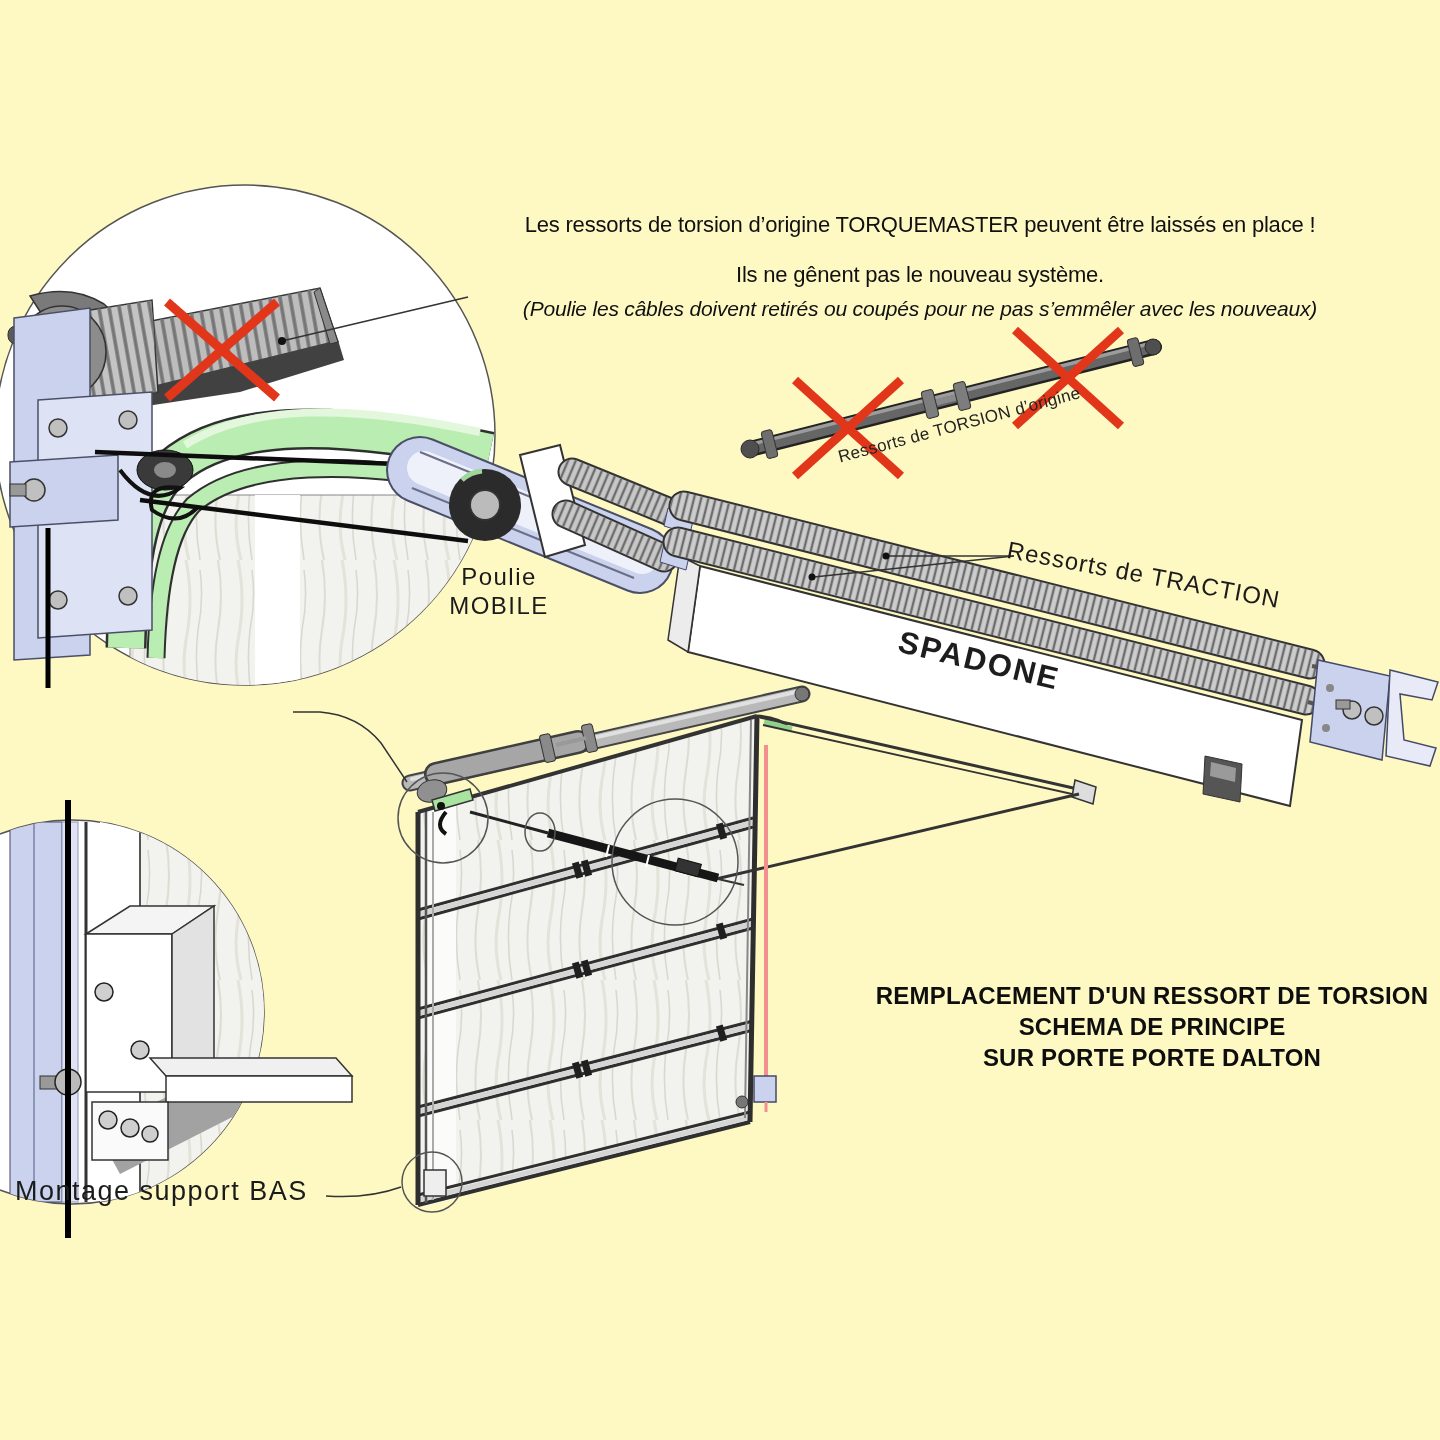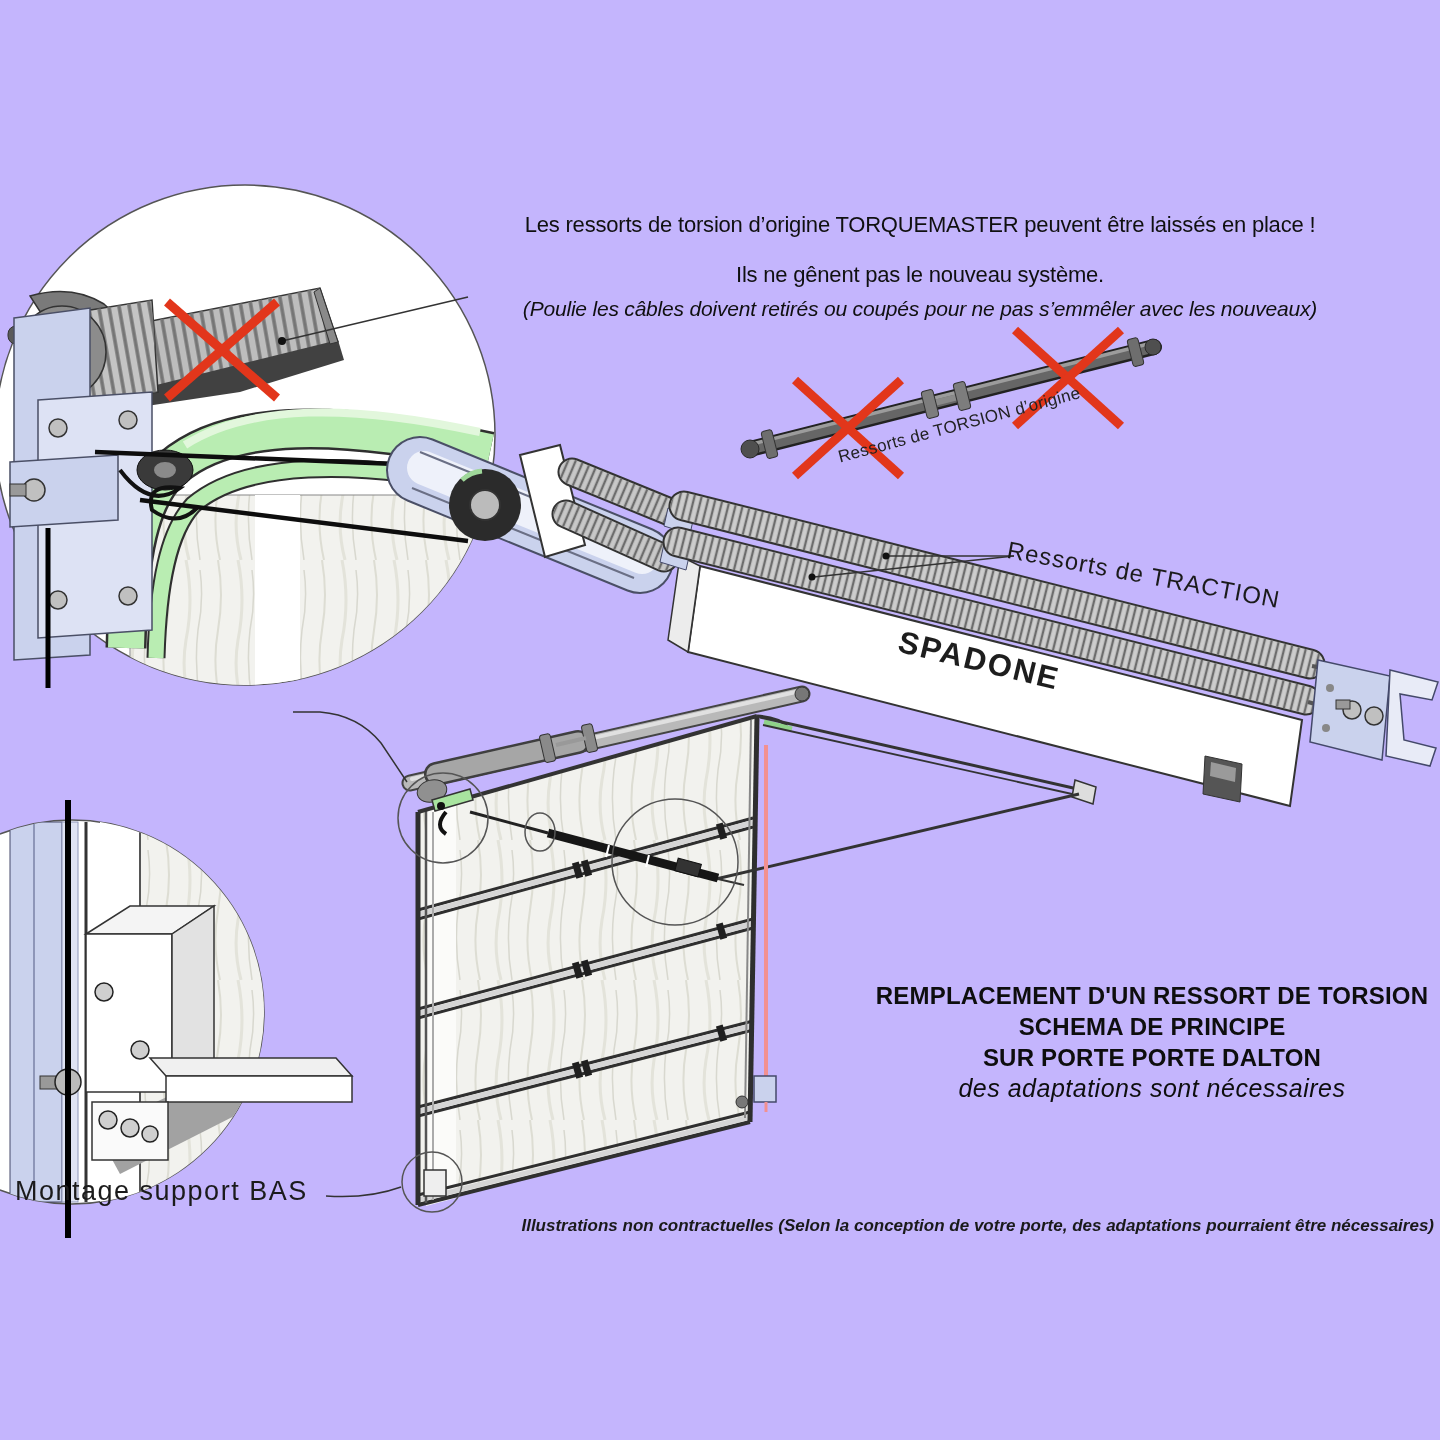--- a/index.html
+++ b/index.html
@@ -5,21 +5,21 @@
   :root{
     --cross-red:#e2361b;
     --cable-red:#f29090;
     --bracket-blue:#cad2ed;
     --bracket-blue-light:#dde2f4;
     --track-green:#b9edb2;
     --outline:#333333;
     --wood-bg:#f2f2ee;
   }
   html,body{margin:0;padding:0;background:#fff;}
-  #stage{position:relative;width:1440px;height:1440px;background:#c4b5fd;overflow:hidden;
+  #stage{position:relative;width:1440px;height:1440px;background:#fef9c3;overflow:hidden;
          font-family:"Liberation Sans",sans-serif;color:#111;}
   #diagram{position:absolute;left:0;top:0;width:1440px;height:1440px;}
   .abs{position:absolute;}
   .para{font-size:22px;letter-spacing:-0.2px;color:#101010;line-height:26px;}
   .para-italic{font-style:italic;font-size:21px;}
   .geo{letter-spacing:1.5px;color:#1b1b1b;}
   .label-lg{font-size:27px;}
   .pm{font-size:24px;line-height:29px;text-align:center;width:150px;}
   .rot{transform-origin:0 0;white-space:nowrap;}
   .torsion-label{font-size:17px;letter-spacing:0.3px;color:#222;transform:rotate(-15deg);}
@@ -345,32 +345,34 @@
     <line x1="68" y1="800" x2="68" y2="1238" stroke="#000" stroke-width="6"></line>
   </g>
 </svg>
 
   <div class="abs" style="left:400px;top:212px;width:1040px;text-align:center;">
     <div class="para" style="margin-bottom:8px;">Les ressorts de torsion d’origine TORQUEMASTER peuvent être laissés en place !</div>
     <div class="para" style="margin-bottom:8px;margin-top:24px;">Ils ne gênent pas le nouveau système.</div>
     <div class="para para-italic">(Poulie les câbles doivent retirés ou coupés pour ne pas s’emmêler avec les nouveaux)</div>
   </div>
 
+  <div class="abs geo pm" style="left:424px;top:562px;">
+    <div>Poulie</div>
+    <div>MOBILE</div>
+  </div>
 
 
   <div class="abs geo label-lg" style="left:15px;top:1176px;">Montage support BAS</div>
 
   <div class="abs rot torsion-label" style="left:836px;top:448px;">Ressorts de TORSION d’origine</div>
 
   <div class="abs rot geo traction-label" style="left:1010px;top:536px;">Ressorts de TRACTION</div>
 
   <div class="abs rot spadone" style="left:903px;top:624px;">SPADONE</div>
 
   <div class="abs schema" style="left:870px;top:980px;">
     <div class="b">REMPLACEMENT D'UN RESSORT DE TORSION</div>
     <div class="b">SCHEMA DE PRINCIPE</div>
     <div class="b">SUR PORTE PORTE DALTON</div>
-    <div class="i">des adaptations sont nécessaires</div>
   </div>
 
-  <div class="abs footer" style="left:420px;top:1216px;">Illustrations non contractuelles (Selon la conception de votre porte, des adaptations pourraient être nécessaires)</div>
 
 </div>
 
 </body></html>

